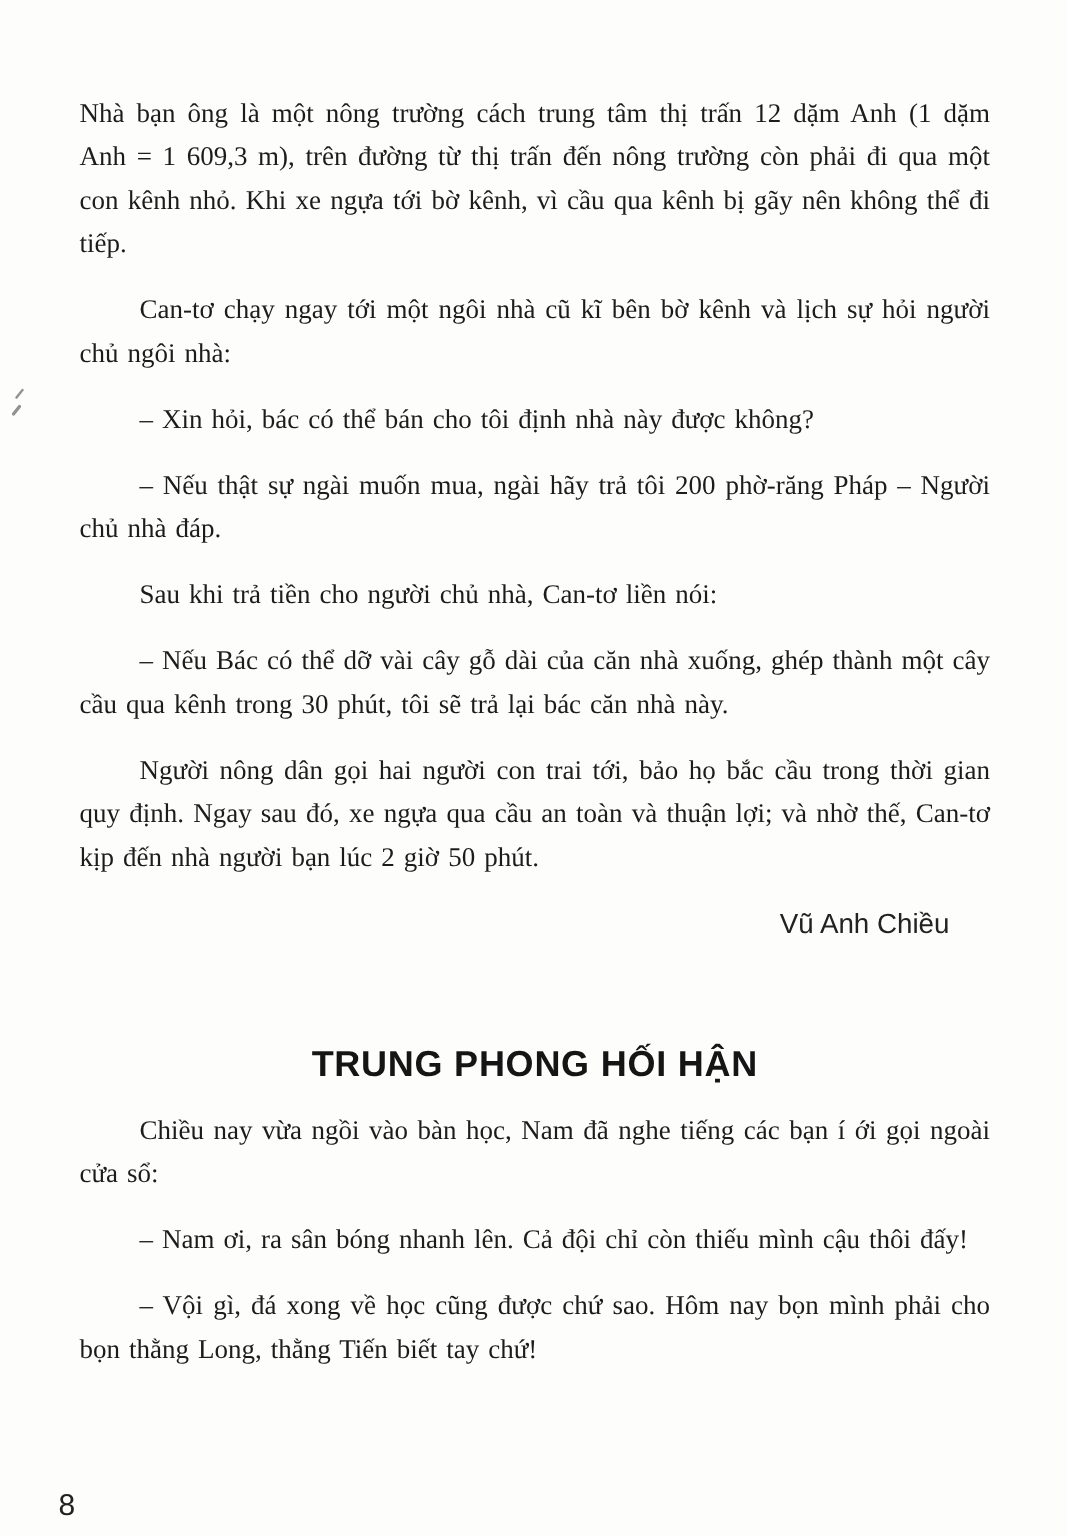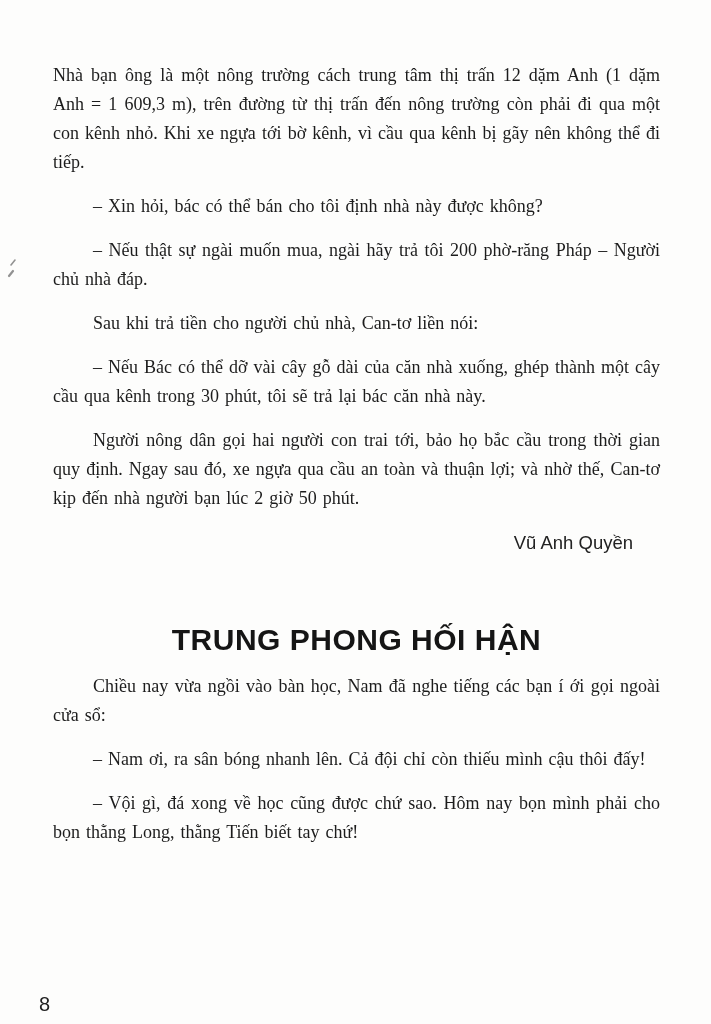--- a/index.html
+++ b/index.html
@@ -35,21 +35,21 @@
     font-family: "Liberation Sans", sans-serif;
     font-size: 18.5px;
     line-height: 29px;
     color: #222;
   }
   h1.story-title {
     margin: 66px 0 15px 0;
     text-align: center;
     font-family: "Liberation Sans", sans-serif;
     font-weight: bold;
-    font-size: 30px;
+    font-size: 24px;
     letter-spacing: 0.5px;
     color: #151515;
   }
   .page-number {
     position: absolute;
     left: 39px;
     bottom: 8px;
     font-family: "Liberation Sans", sans-serif;
     font-size: 20px;
     color: #222;
@@ -67,26 +67,27 @@
 <body>
 
 <div class="page">
 
   <svg class="scan-artifact" viewBox="0 0 14 22" xmlns="http://www.w3.org/2000/svg">
     <path d="M10 2 L6 7" stroke="#6f6f6f" stroke-width="1.6" stroke-linecap="round" fill="none"></path>
     <path d="M8 13 L4 18" stroke="#6f6f6f" stroke-width="2.2" stroke-linecap="round" fill="none"></path>
   </svg>
 
   <p class="body">Nhà bạn ông là một nông trường cách trung tâm thị trấn 12 dặm Anh (1 dặm Anh = 1 609,3 m), trên đường từ thị trấn đến nông trường còn phải đi qua một con kênh nhỏ. Khi xe ngựa tới bờ kênh, vì cầu qua kênh bị gãy nên không thể đi tiếp.</p>
+  <p class="body indent">Can-tơ chạy ngay tới một ngôi nhà cũ kĩ bên bờ kênh và lịch sự hỏi người chủ ngôi nhà:</p>
   <p class="body indent">– Xin hỏi, bác có thể bán cho tôi định nhà này được không?</p>
   <p class="body indent">– Nếu thật sự ngài muốn mua, ngài hãy trả tôi 200 phờ-răng Pháp – Người chủ nhà đáp.</p>
   <p class="body indent">Sau khi trả tiền cho người chủ nhà, Can-tơ liền nói:</p>
   <p class="body indent">– Nếu Bác có thể dỡ vài cây gỗ dài của căn nhà xuống, ghép thành một cây cầu qua kênh trong 30 phút, tôi sẽ trả lại bác căn nhà này.</p>
   <p class="body indent">Người nông dân gọi hai người con trai tới, bảo họ bắc cầu trong thời gian quy định. Ngay sau đó, xe ngựa qua cầu an toàn và thuận lợi; và nhờ thế, Can-tơ kịp đến nhà người bạn lúc 2 giờ 50 phút.</p>
-  <p class="author">Vũ Anh Quyền</p>
+  <p class="author">Vũ Anh Chiều</p>
 
   <h1 class="story-title">TRUNG PHONG HỐI HẬN</h1>
 
   <p class="body indent">Chiều nay vừa ngồi vào bàn học, Nam đã nghe tiếng các bạn í ới gọi ngoài cửa sổ:</p>
   <p class="body indent">– Nam ơi, ra sân bóng nhanh lên. Cả đội chỉ còn thiếu mình cậu thôi đấy!</p>
   <p class="body indent">– Vội gì, đá xong về học cũng được chứ sao. Hôm nay bọn mình phải cho bọn thằng Long, thằng Tiến biết tay chứ!</p>
 
   <div class="page-number">8</div>
 </div>
 

